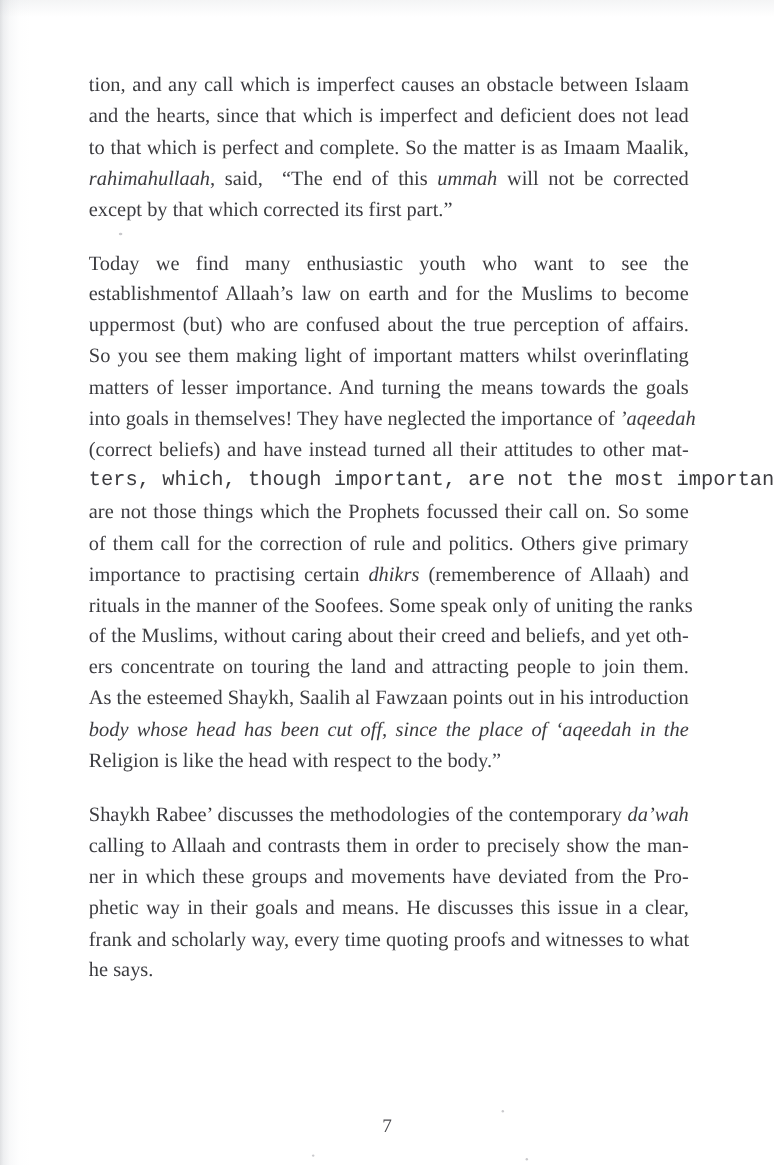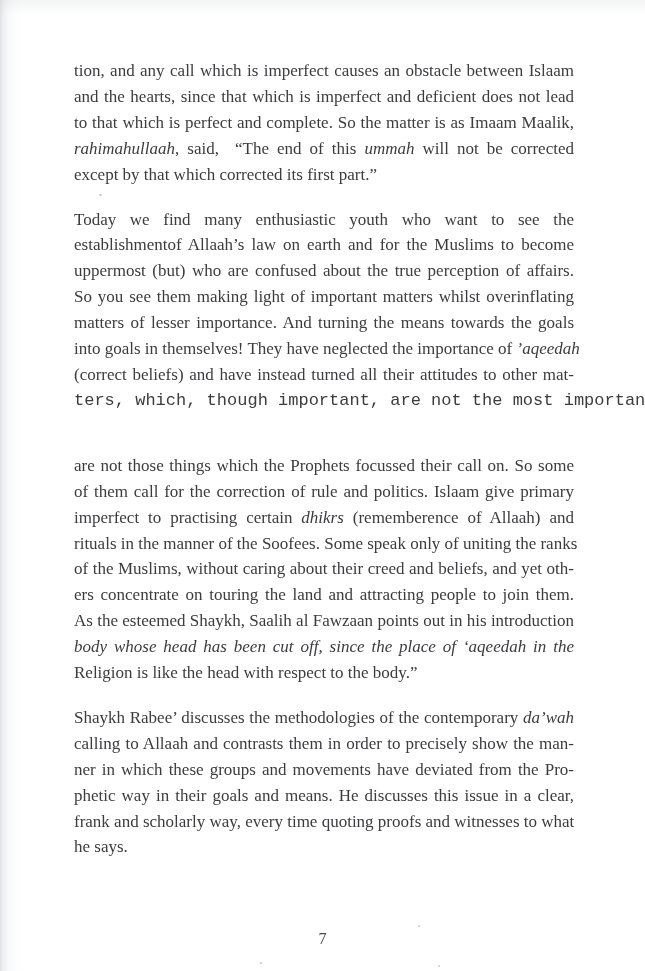--- a/index.html
+++ b/index.html
@@ -118,24 +118,24 @@
       <span class="ln" style="word-spacing: 0px;">Today we find many enthusiastic youth who want to see the</span>
       <span class="ln" style="word-spacing: 0px;">establishmentof Allaah’s law on earth and for the Muslims to become</span>
       <span class="ln" style="word-spacing: 0px;">uppermost (but) who are confused about the true perception of affairs.</span>
       <span class="ln" style="word-spacing: 0px;">So you see them making light of important matters whilst overinflating</span>
       <span class="ln" style="word-spacing: 0px;">matters of lesser importance. And turning the means towards the goals</span>
       <span class="ln" style="word-spacing: 0px;">
         <span>into goals in themselves! They have neglected the importance of </span><i>’aqeedah</i>
       </span>
       <span class="ln" style="word-spacing: 0px;">(correct beliefs) and have instead turned all their attitudes to other mat-</span>
       <span class="ln" style="word-spacing: 0px; font-family: Liberation Mono, monospace;">ters, which, though important, are not the most important matter and</span>
-      <span class="ln" style="word-spacing: 0px; margin-top: 39px;">are not those things which the Prophets focussed their call on. So some</span>
-      <span class="ln" style="word-spacing: 0px;">of them call for the correction of rule and politics. Islaam give primary</span>
+      <span class="ln" style="word-spacing: 0px;">are not those things which the Prophets focussed their call on. So some</span>
+      <span class="ln" style="word-spacing: 0px;">of them call for the correction of rule and politics. Others give primary</span>
       <span class="ln" style="word-spacing: 0px;">
-        <span>imperfect to practising certain </span><i>dhikrs</i><span> (rememberence of Allaah) and</span>
+        <span>importance to practising certain </span><i>dhikrs</i><span> (rememberence of Allaah) and</span>
       </span>
       <span class="ln" style="word-spacing: 0px;">rituals in the manner of the Soofees. Some speak only of uniting the ranks</span>
       <span class="ln" style="word-spacing: 0px;">of the Muslims, without caring about their creed and beliefs, and yet oth-</span>
       <span class="ln" style="word-spacing: 0px;">ers concentrate on touring the land and attracting people to join them.</span>
       <span class="ln" style="word-spacing: 0px;">As the esteemed Shaykh, Saalih al Fawzaan points out in his introduction</span>
       <span class="ln" style="word-spacing: 0px; font-style: italic;">body whose head has been cut off, since the place of ‘aqeedah in the</span>
       <span class="ln last">Religion is like the head with respect to the body.”</span>
     </p>
 
     <p class="para">

